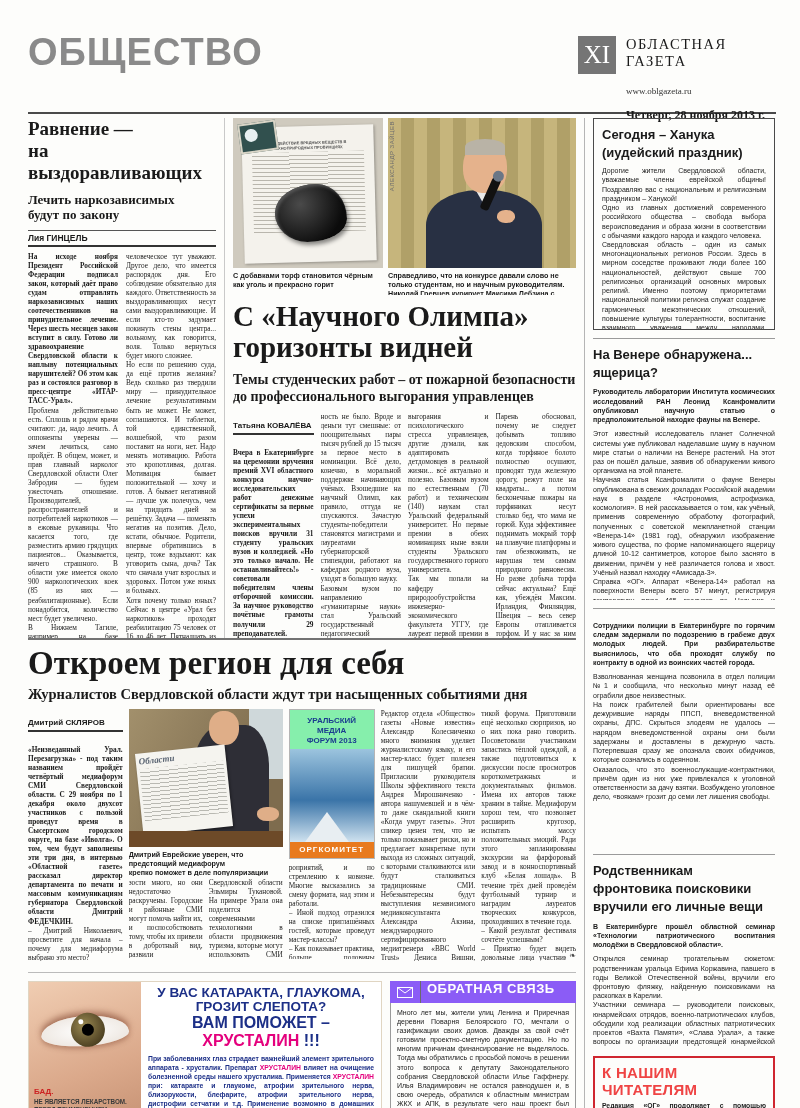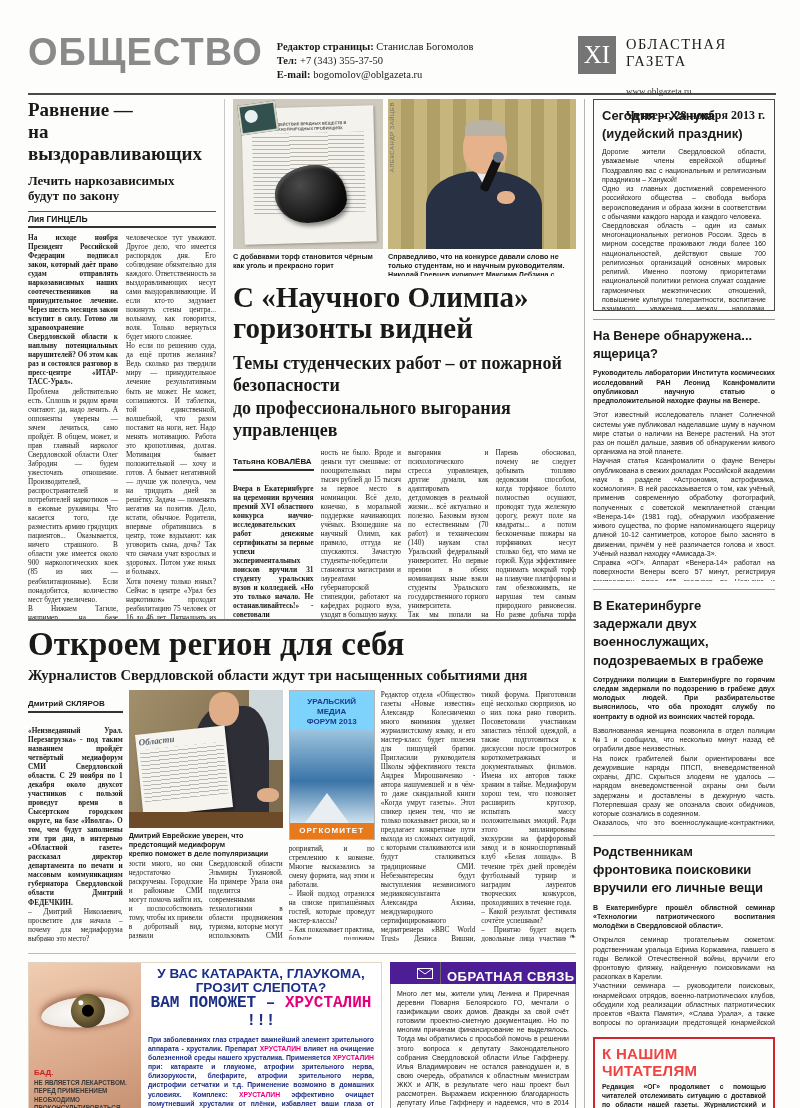--- a/index.html
+++ b/index.html
@@ -1,19 +1,19 @@
 <!DOCTYPE html>
 <html><head>
 <meta charset="utf-8">
 <style>
   html,body{margin:0;padding:0;}
   body{width:800px;height:1108px;background:#fdfdfb;font-family:"Liberation Serif",serif;color:#1a1a1a;overflow:hidden;}
   .page{padding:30px 24px 0 28px;}
   
-  .masthead{display:flex;align-items:flex-start;border-bottom:2px solid #4a4a4a;padding-bottom:5px;height:58px;}
+  .masthead{display:flex;align-items:flex-start;border-bottom:2px solid #4a4a4a;padding-bottom:24px;height:58px;}
   .section-title{font-family:"Liberation Sans",sans-serif;font-weight:bold;font-size:38px;color:#8a8a8a;letter-spacing:1px;line-height:1.2;}
   .editor-info{margin-left:14px;margin-top:10px;font-size:10.5px;line-height:1.35;}
   .editor-info b{font-weight:bold;}
   .mast-spacer{flex:1;}
   .page-num{width:38px;height:38px;background:#757575;color:#fff;font-family:"Liberation Serif",serif;font-size:25px;display:flex;align-items:center;justify-content:center;margin-top:6px;}
   .paper-info{margin-left:10px;margin-top:6px;width:150px;}
   .paper-name{font-size:14.5px;letter-spacing:1.5px;}
   .paper-site{font-size:9px;color:#333;margin-top:16px;}
   .paper-date{font-size:12px;font-weight:bold;margin-top:12px;}
   
@@ -47,21 +47,21 @@
   .sp-hair{position:absolute;top:-2px;left:2px;right:2px;height:16px;border-radius:50% 50% 0 0;background:#b9b3a6;}
   .sp-mic{position:absolute;bottom:38%;left:52%;width:9px;height:34px;background:#111;transform:rotate(24deg);border-radius:3px;}
   .sp-mic:before{content:"";position:absolute;top:-8px;left:-1px;width:11px;height:11px;border-radius:50%;background:#6a7686;}
   .sp-hand{position:absolute;bottom:30%;left:58%;width:18px;height:13px;background:#e5b28c;border-radius:45%;}
   .vcredit{position:absolute;left:1px;top:3px;writing-mode:vertical-rl;transform:rotate(180deg);font-family:"Liberation Sans",sans-serif;font-size:6px;color:#6d6d6d;letter-spacing:.5px;}
   .caption-row{display:flex;gap:5px;margin-top:3px;height:24px;}
   .caption{font-family:"Liberation Sans",sans-serif;font-size:7.2px;font-weight:bold;line-height:1.25;white-space:pre-line;overflow:hidden;}
   .cap1{width:150px;}
   .cap2{flex:1;}
   .art2-title{font-size:29px;font-weight:bold;line-height:1.08;white-space:pre-line;margin-top:6px;}
-  .art2-sub{font-size:18px;font-weight:bold;line-height:1.25;white-space:pre-line;margin-top:7px;}
+  .art2-sub{font-size:14px;font-weight:bold;line-height:1.25;white-space:pre-line;margin-top:7px;}
   .cols4{display:flex;gap:7px;margin-top:6px;height:236px;overflow:hidden;}
   .author-sm{font-family:"Liberation Sans",sans-serif;font-size:8px;font-weight:bold;border-bottom:2px solid #333;padding-bottom:2px;margin-bottom:4px;white-space:normal;}
   
   .row2{height:326px;overflow:hidden;border-bottom:1px solid #bbb;padding-top:6px;}
   .region-title{font-size:33px;font-weight:bold;line-height:1.05;}
   .region-sub{font-size:14.5px;font-weight:bold;margin-top:5px;}
   .region-grid{display:flex;gap:6px;margin-top:6px;height:252px;overflow:hidden;}
   .rg-col1{width:104px;}
   .rg-photo-wrap{width:154px;}
   .photo-read{position:relative;height:138px;background:linear-gradient(120deg,#a2906c,#7e6c4e 70%);overflow:hidden;}
@@ -69,45 +69,45 @@
   .rd-man{position:absolute;right:14px;top:16px;width:78px;height:100%;background:#2e2e36;border-radius:40% 30% 0 0;}
   .rd-head{position:absolute;right:44px;top:2px;width:30px;height:34px;background:#dfae88;border-radius:46%;}
   .rd-paper{position:absolute;left:10px;top:40px;width:84px;height:76px;background:#f5f4ef;transform:rotate(-6deg);box-shadow:1px 2px 3px rgba(0,0,0,.4);padding:3px;}
   .rd-paper .mast{font-size:9px;font-weight:bold;color:#5a6472;font-style:italic;}
   .rd-paper .lines{margin-top:3px;height:52px;background:repeating-linear-gradient(#f5f4ef 0 3px,#b9b9b2 3px 4px);}
   .rd-desk{position:absolute;left:0;right:0;bottom:0;height:16px;background:#6d4a28;}
   .rd-hand{position:absolute;right:4px;bottom:26px;width:22px;height:14px;background:#dfae88;border-radius:45%;}
   .rg-caption{font-family:"Liberation Sans",sans-serif;font-size:7.2px;font-weight:bold;line-height:1.25;white-space:pre-line;margin-top:3px;height:26px;overflow:hidden;}
   .rg-under{display:flex;gap:6px;height:80px;overflow:hidden;margin-top:2px;}
   .rg-colP{width:86px;}
-  .poster{border:1px solid #b5b5b5;background:#7dd3fc;height:148px;margin-bottom:4px;display:flex;flex-direction:column;overflow:hidden;}
+  .poster{border:1px solid #b5b5b5;background:#86efac;height:148px;margin-bottom:4px;display:flex;flex-direction:column;overflow:hidden;}
   .poster-top{font-family:"Liberation Sans",sans-serif;font-weight:bold;color:#1a3c8f;font-size:8px;text-align:center;padding:6px 2px 3px;line-height:1.25;}
   .poster-img{flex:1;background:linear-gradient(180deg,#9cc4de,#3a74a8 55%,#cfe2ef);position:relative;}
   .poster-img:before{content:"";position:absolute;left:18%;bottom:0;width:0;height:0;border-left:22px solid transparent;border-right:22px solid transparent;border-bottom:30px solid #e8eef2;}
   .poster-bar{height:16px;background:#e87a1e;color:#fff;font-family:"Liberation Sans",sans-serif;font-weight:bold;font-size:8px;display:flex;align-items:center;justify-content:center;letter-spacing:1px;}
   .rg-col{width:86px;}
   
   .row3{display:flex;gap:8px;margin-top:8px;height:166px;}
   .ad{width:352px;display:flex;overflow:hidden;background:#fff;border:1px solid #e0d5c2;position:relative;}
   .eye-photo{width:112px;position:relative;background:linear-gradient(160deg,#f0cdb2,#dba98b 55%,#c08b6d);flex:none;}
   .eye-white{position:absolute;top:34px;left:12px;width:88px;height:30px;background:radial-gradient(#fff,#e8e0d8);border-radius:50%/60% 60% 40% 40%;transform:rotate(-4deg);box-shadow:0 -4px 6px rgba(120,60,40,.55),0 3px 5px rgba(120,60,40,.35);}
   .iris{position:absolute;left:30px;top:-3px;width:34px;height:34px;border-radius:50%;background:radial-gradient(circle at 40% 38%,#9a8a52,#5d4f2c 58%,#32290f);}
   .pupil{position:absolute;left:11px;top:11px;width:12px;height:12px;background:#000;border-radius:50%;}
   .glint{position:absolute;left:8px;top:6px;width:5px;height:5px;background:#fff;border-radius:50%;}
   .ad-disclaimer{position:absolute;left:5px;bottom:6px;font-family:"Liberation Sans",sans-serif;font-size:6.3px;font-weight:bold;color:#3a3a3a;line-height:1.35;white-space:pre-line;}
   .ad-disclaimer::first-line{color:#c22;font-size:8px;}
   .ad-right{flex:1;display:flex;flex-direction:column;}
   .ad-head{padding:4px 6px 2px;text-align:center;}
   .ad-h1{font-family:"Liberation Sans",sans-serif;font-weight:bold;font-size:13.5px;color:#1c2f87;line-height:1.05;}
-  .ad-h2{font-family:Liberation Mono, monospace;font-weight:bold;font-size:16px;color:#1c2f87;line-height:1.1;}
+  .ad-h2{font-family:Liberation Sans, sans-serif;font-weight:bold;font-size:16px;color:#1c2f87;line-height:1.1;}
   .ad-h2 .mag{color:#e4007d;}
   .ad-body{padding:2px 7px;font-family:"Liberation Sans",sans-serif;font-size:6.8px;font-weight:bold;color:#1c2f87;line-height:1.35;text-align:justify;}
   .ad-body .mag{color:#e4007d;}
   .feedback{flex:1;display:flex;flex-direction:column;}
-  .fb-header{height:22px;background:#4c1d95;display:flex;align-items:flex-end;color:#fff;font-family:"Liberation Sans",sans-serif;font-weight:bold;font-size:13px;letter-spacing:.5px;padding-left:20px;}
+  .fb-header{height:22px;background:#8b5cf6;display:flex;align-items:flex-start;color:#fff;font-family:"Liberation Sans",sans-serif;font-weight:bold;font-size:13px;letter-spacing:.5px;}
   .fb-icon{width:30px;height:100%;display:flex;align-items:center;justify-content:center;border-right:1px solid #6a6a6a;}
   .fb-box{flex:1;border:1px solid #9a9a9a;border-top:none;padding:5px 6px;font-family:"Liberation Sans",sans-serif;font-size:7px;line-height:1.3;text-align:justify;overflow:hidden;}
   
   .sb-box{border:1px solid #4a4a4a;padding:7px 8px;height:196px;overflow:hidden;}
   .sb-title{font-size:13px;font-weight:bold;line-height:1.35;white-space:pre-line;}
   .sb-body{font-size:7px;line-height:1.32;text-align:justify;white-space:pre-line;margin-top:5px;}
   .sb-sect{border-top:1px solid #9a9a9a;margin-top:8px;padding-top:7px;overflow:hidden;}
   .sb-h{font-size:13px;font-weight:bold;line-height:1.4;white-space:pre-line;}
   .sb-lead{font-size:7px;font-weight:bold;line-height:1.32;text-align:justify;margin-top:5px;white-space:pre-line;}
   .venus{height:254px;}
@@ -118,25 +118,20 @@
   .readers p{margin:4px 0 0;font-size:6.8px;line-height:1.3;text-align:justify;}
   .readers .bold{font-weight:bold;}
 </style>
 </head>
 <body>
 
 <div class="page">
 
   <div class="masthead">
     <div class="section-title">ОБЩЕСТВО</div>
-    <div class="editor-info">
-      <div><b>Редактор страницы:</b> <span>Станислав Богомолов</span></div>
-      <div><b>Тел:</b> <span>+7 (343) 355-37-50</span></div>
-      <div><b>E-mail:</b> <span>bogomolov@oblgazeta.ru</span></div>
-    </div>
     <div class="mast-spacer"></div>
     <div class="page-num">XI</div>
     <div class="paper-info">
       <div class="paper-name">ОБЛАСТНАЯ ГАЗЕТА</div>
       <div class="paper-site">www.oblgazeta.ru</div>
       <div class="paper-date">Четверг, 28 ноября 2013 г.</div>
     </div>
   </div>
 
   <div class="content">
@@ -316,24 +311,20 @@
         <div class="sb-h">На Венере обнаружена...
 ящерица?</div>
         <div class="sb-lead">Руководитель лаборатории Института космических исследований РАН Леонид Ксанфомалити опубликовал научную статью о предположительной находке фауны на Венере.</div>
         <div class="sb-body">Этот известный исследователь планет Солнечной системы уже публиковал наделавшие шуму в научном мире статьи о наличии на Венере растений. На этот раз он пошёл дальше, заявив об обнаружении живого организма на этой планете.
 Научная статья Ксанфомалити о фауне Венеры опубликована в свежих докладах Российской академии наук в разделе «Астрономия, астрофизика, космология». В ней рассказывается о том, как учёный, применив современную обработку фотографий, полученных с советской межпланетной станции «Венера-14» (1981 год), обнаружил изображение живого существа, по форме напоминающего ящерицу длиной 10-12 сантиметров, которое было заснято в движении, причём у неё различается голова и хвост. Учёный назвал находку «Амисада-3».
 Справка «ОГ». Аппарат «Венера-14» работал на поверхности Венеры всего 57 минут, регистрируя температуру плюс 465 градусов по Цельсию и давление в 94 земные атмосферы. Существование биологических существ с земными характеристиками при таких условиях невозможно.</div>
 
       </div>
 
       <div class="sb-sect robbery">
-        <div class="sb-h">В Екатеринбурге
-задержали двух
-военнослужащих,
-подозреваемых в грабеже</div>
         <div class="sb-lead">Сотрудники полиции в Екатеринбурге по горячим следам задержали по подозрению в грабеже двух молодых людей. При разбирательстве выяснилось, что оба проходят службу по контракту в одной из воинских частей города.</div>
         <div class="sb-body">Взволнованная женщина позвонила в отдел полиции №1 и сообщила, что несколько минут назад её ограбили двое неизвестных.
 На поиск грабителей были ориентированы все дежурившие наряды ППСП, вневедомственной охраны, ДПС. Скрыться злодеям не удалось — нарядом вневедомственной охраны они были задержаны и доставлены в дежурную часть. Потерпевшая сразу же опознала своих обидчиков, которые сознались в содеянном.
 Оказалось, что это военнослужащие-контрактники, причём один из них уже привлекался к уголовной ответственности за дачу взятки. Возбуждено уголовное дело, «воякам» грозит до семи лет лишения свободы.</div>
 
       </div>
 
       <div class="sb-sect veteran">
         <div class="sb-h">Родственникам
 фронтовика поисковики

